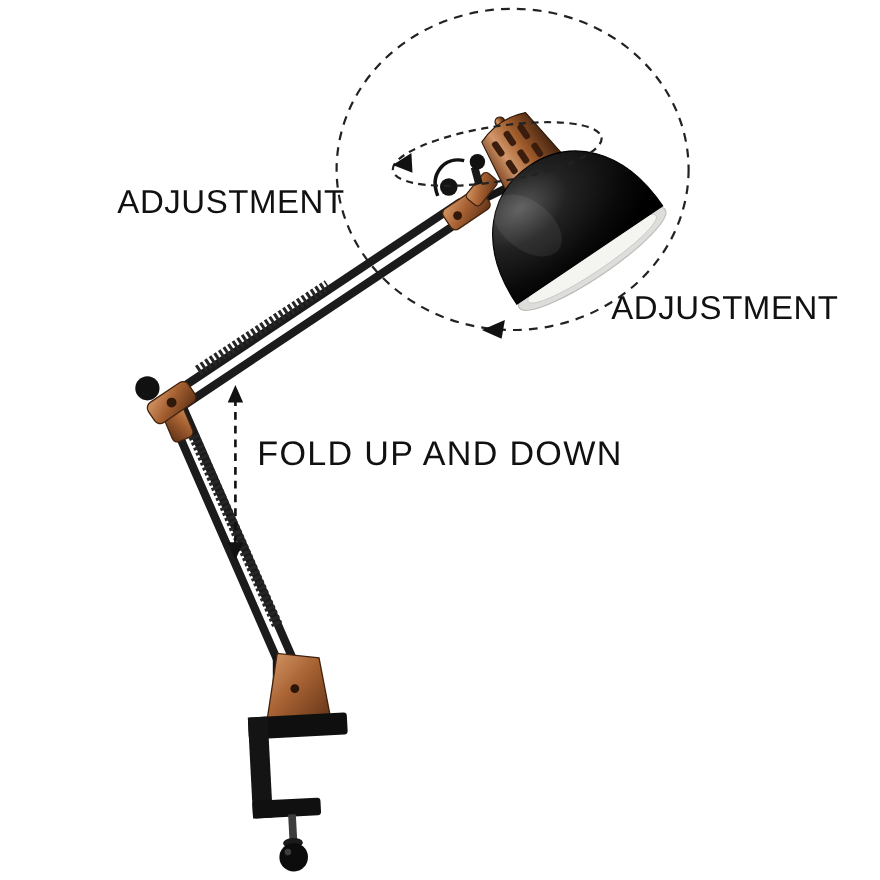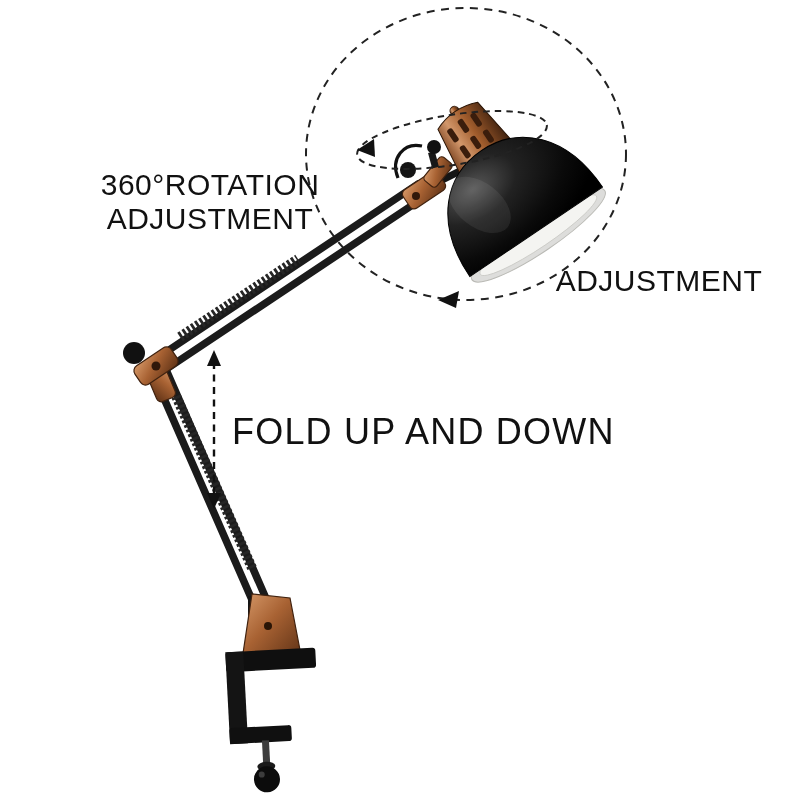--- a/index.html
+++ b/index.html
@@ -8,21 +8,21 @@
     font-family:"Liberation Sans", sans-serif;
   }
   .stage svg{position:absolute;left:0;top:0;}
   .label{
     position:absolute;color:#111111;text-align:center;
     font-size:30px;line-height:34px;letter-spacing:0.5px;font-weight:400;
     white-space:nowrap;
   }
   .label-360{left:88px;top:168px;width:244px;}
   .label-180{left:543px;top:264px;width:232px;}
-  .label-fold{left:232px;top:415px;width:336px;font-size:36px;letter-spacing:1.2px;}
+  .label-fold{left:232px;top:396px;width:336px;font-size:31px;letter-spacing:1.2px;}
 </style>
 </head>
 <body>
 
 <div class="stage">
 
   <svg width="800" height="800" viewBox="0 0 800 800">
     <defs>
       <linearGradient id="copG" x1="0" y1="0" x2="1" y2="1">
         <stop offset="0%" stop-color="#d79a6a"></stop>
@@ -122,21 +122,20 @@
     <polygon points="357,150 374,139 375,157" fill="#111111"></polygon>
 
     <g>
       <line x1="214" y1="362" x2="214" y2="497" stroke="#111111" stroke-width="2.4" stroke-dasharray="7 5.5"></line>
       <polygon points="214,350 207,366 221,366" fill="#111111"></polygon>
       <polygon points="214,509 207,493 221,493" fill="#111111"></polygon>
     </g>
   </svg>
 
   <div class="label label-360">
-    <div>360°ROTATION</div>
     <div>ADJUSTMENT</div>
   </div>
 
   <div class="label label-180">
     <div>ADJUSTMENT</div>
   </div>
 
   <div class="label label-fold">FOLD UP AND DOWN</div>
 
 </div>

